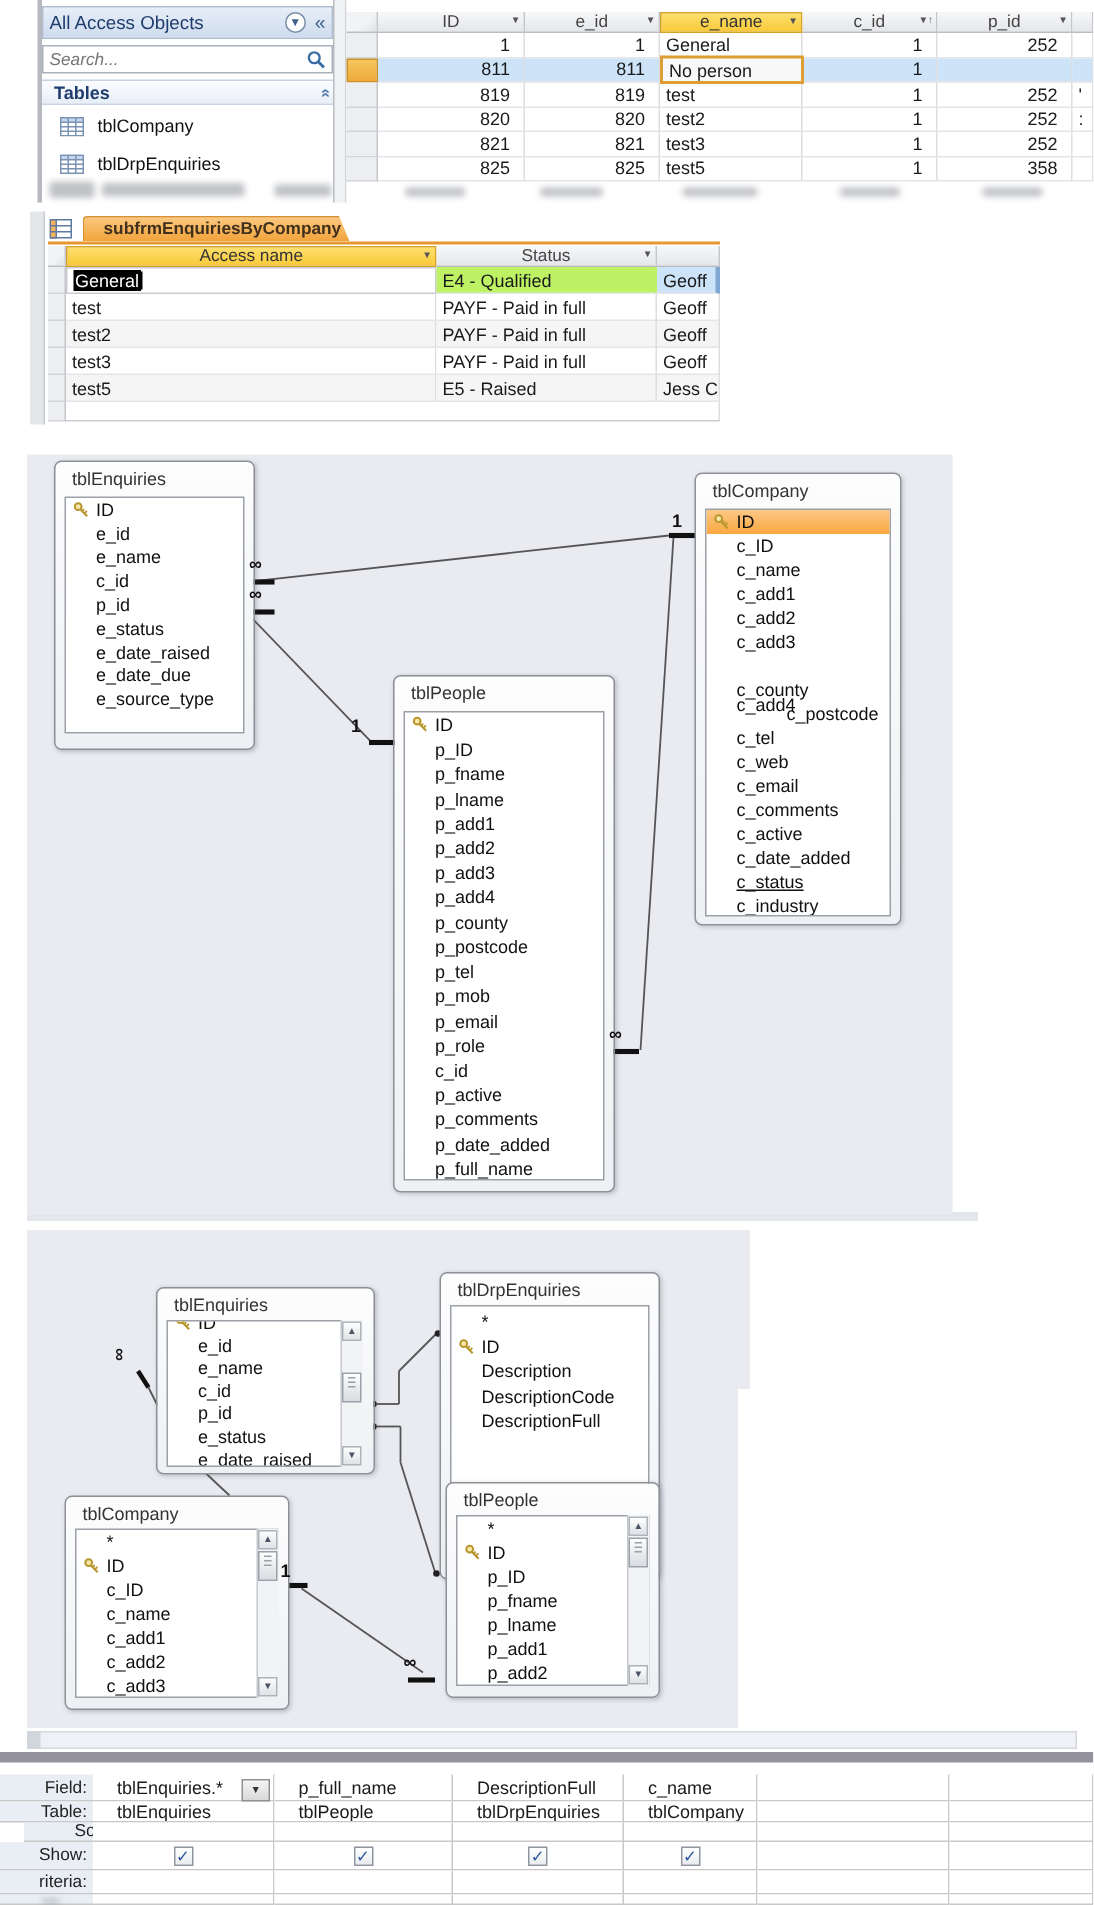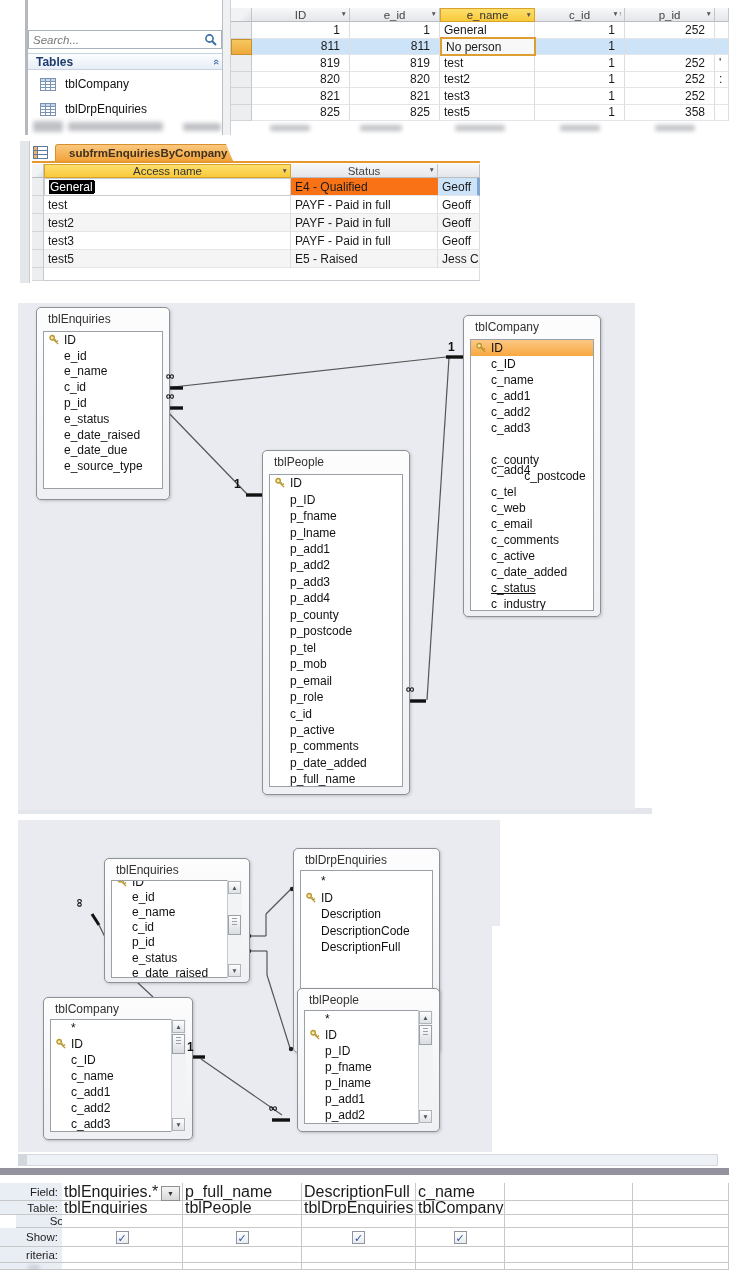--- a/index.html
+++ b/index.html
@@ -47,22 +47,22 @@
             border:1px solid #aeb3ba;font-size:6.5px;color:#4b5563;text-align:center;line-height:12px;}
   .sb-thumb{position:absolute;left:1px;right:1px;background:linear-gradient(#fdfdfd,#d9dce1);
             border:1px solid #9ba1a9;}
   .sb-thumb i{display:block;border-top:1px solid #9aa0a8;margin:2px 3px 0 3px;}
   .card{position:absolute;z-index:4;font-weight:bold;font-size:12px;color:#111;}
   
   .qg-label{position:absolute;background:#e9edf4;border-bottom:1px solid #c8c8c8;
             color:#222;font-size:11.5px;display:flex;align-items:center;justify-content:flex-end;
             padding-right:4px;box-sizing:border-box;}
   .qg-cell{position:absolute;background:#fff;border-bottom:1px solid #c8c8c8;
-           border-right:1px solid #c8c8c8;font-size:16px;display:flex;align-items:center;
-           padding-left:2px;box-sizing:border-box;overflow:hidden;white-space:nowrap;}
+           border-right:1px solid #c8c8c8;font-size:12px;display:flex;align-items:center;
+           padding-left:16px;box-sizing:border-box;overflow:hidden;white-space:nowrap;}
   .chk{position:absolute;width:13px;height:13px;background:linear-gradient(#fff,#e9ecef);
        border:1px solid #8e959e;color:#2d57a0;font-size:11px;font-weight:bold;
        line-height:12px;text-align:center;}
   .ddbtn{position:absolute;background:linear-gradient(#f5f5f5,#d8d8d8);border:1px solid #8f8f8f;
          font-size:7px;color:#333;text-align:center;}
   .tab{background:linear-gradient(#fbc87f,#f2a33a);border:1px solid #d98f2e;border-bottom:0;
        border-radius:3px 3px 0 0;color:#41301c;font-weight:bold;font-size:11.5px;
        display:flex;align-items:center;padding-left:13px;
        clip-path:polygon(0 0,calc(100% - 7px) 0,100% 100%,0 100%);}
   svg{position:absolute;left:0;top:0;z-index:2;pointer-events:none;}
@@ -93,20 +93,25 @@
       <line x1="251" y1="951" x2="267" y2="951" stroke="#555" stroke-width="1.2"></line>
       <line x1="267" y1="951" x2="267" y2="975" stroke="#555" stroke-width="1.2"></line>
       <line x1="267" y1="975" x2="290" y2="1048" stroke="#555" stroke-width="1.2"></line>
       <circle cx="291" cy="1049" r="2.2" fill="#222"></circle>
       <line x1="201" y1="1059" x2="282" y2="1115" stroke="#555" stroke-width="1.2"></line>
       <line x1="187" y1="1057" x2="205" y2="1057" stroke="#111" stroke-width="3.4"></line>
       <line x1="272" y1="1120" x2="290" y2="1120" stroke="#111" stroke-width="3.4"></line>
     </svg>
 <div class="abs" style="left: 25px; top: 0px; width: 3px; height: 135px; background: rgb(181, 185, 191);"></div>
     <div class="abs" style="left: 28px; top: 0px; width: 194px; height: 135px; background: rgb(255, 255, 255); position: absolute;">
+      <div class="abs nav-title" style="left: 0px; top: 4px; width: 194px; height: 22px;">
+        <div class="abs" style="position: static; flex: 1 1 0%;">All Access Objects</div>
+        <div class="abs circ-btn" style="position: static;">▼</div>
+        <div class="abs chev" style="position: static;">«</div>
+      </div>
       <div class="abs search-box" style="left: 0px; top: 30px; width: 194px; height: 19px;">
         <input placeholder="Search..." style="">
         <svg width="14" height="14" style="position: static; margin: 0px 3px;">
           <circle cx="5.5" cy="5.5" r="3.6" fill="none" stroke="#3a6ea5" stroke-width="1.6"></circle>
           <line x1="8.2" y1="8.2" x2="12" y2="12" stroke="#3a6ea5" stroke-width="2"></line>
         </svg>
       </div>
       <div class="abs sec-hdr" style="left: 0px; top: 53px; width: 194px; height: 17px;">
         <div class="abs" style="position: static;">Tables</div>
         <div class="abs up" style="position: static;">«</div>
@@ -230,21 +235,21 @@
       <div class="abs dd">▼</div>
     </div>
     <div class="abs ds-hdr" style="left: 438px; top: 164px; width: 42px; height: 14px;">
       <div class="abs" style="position: static;"></div>
     </div>
     <div class="abs sel-col" style="left: 32px; top: 178px; width: 12px; height: 18px;"></div>
     <div class="abs ds-cell txt" style="left: 44px; top: 178px; width: 247px; height: 18px; background: rgb(255, 255, 255); border: 1px solid rgb(201, 204, 209);">
       <div class="abs" style="position: static; background: rgb(0, 0, 0); color: rgb(255, 255, 255); padding: 0px 1px;">General</div>
       <div class="abs" style="position: static; width: 1px; height: 12px; background: rgb(0, 0, 0); margin-left: 0px;"></div>
     </div>
-    <div class="abs ds-cell txt" style="left: 291px; top: 178px; width: 149px; height: 18px; background: #f97316;">E4 - Qualified</div>
+    <div class="abs ds-cell txt" style="left: 291px; top: 178px; width: 149px; height: 18px; background: #bef264;">E4 - Qualified</div>
     <div class="abs ds-cell txt" style="left: 438px; top: 178px; width: 42px; height: 18px; background: rgb(205, 227, 248); border-right: 3px solid rgb(127, 167, 209);">Geoff</div>
     <div class="abs sel-col" style="left: 32px; top: 196px; width: 12px; height: 18px;"></div>
     <div class="abs ds-cell txt" style="left: 44px; top: 196px; width: 247px; height: 18px; background: rgb(255, 255, 255);">test</div>
     <div class="abs ds-cell txt" style="left: 291px; top: 196px; width: 147px; height: 18px; background: rgb(255, 255, 255);">PAYF - Paid in full</div>
     <div class="abs ds-cell txt" style="left: 438px; top: 196px; width: 42px; height: 18px; background: rgb(255, 255, 255);">Geoff</div>
     <div class="abs sel-col" style="left: 32px; top: 214px; width: 12px; height: 18px;"></div>
     <div class="abs ds-cell txt" style="left: 44px; top: 214px; width: 247px; height: 18px; background: rgb(245, 245, 246);">test2</div>
     <div class="abs ds-cell txt" style="left: 291px; top: 214px; width: 147px; height: 18px; background: rgb(245, 245, 246);">PAYF - Paid in full</div>
     <div class="abs ds-cell txt" style="left: 438px; top: 214px; width: 42px; height: 18px; background: rgb(245, 245, 246);">Geoff</div>
     <div class="abs sel-col" style="left: 32px; top: 232px; width: 12px; height: 18px;"></div>

